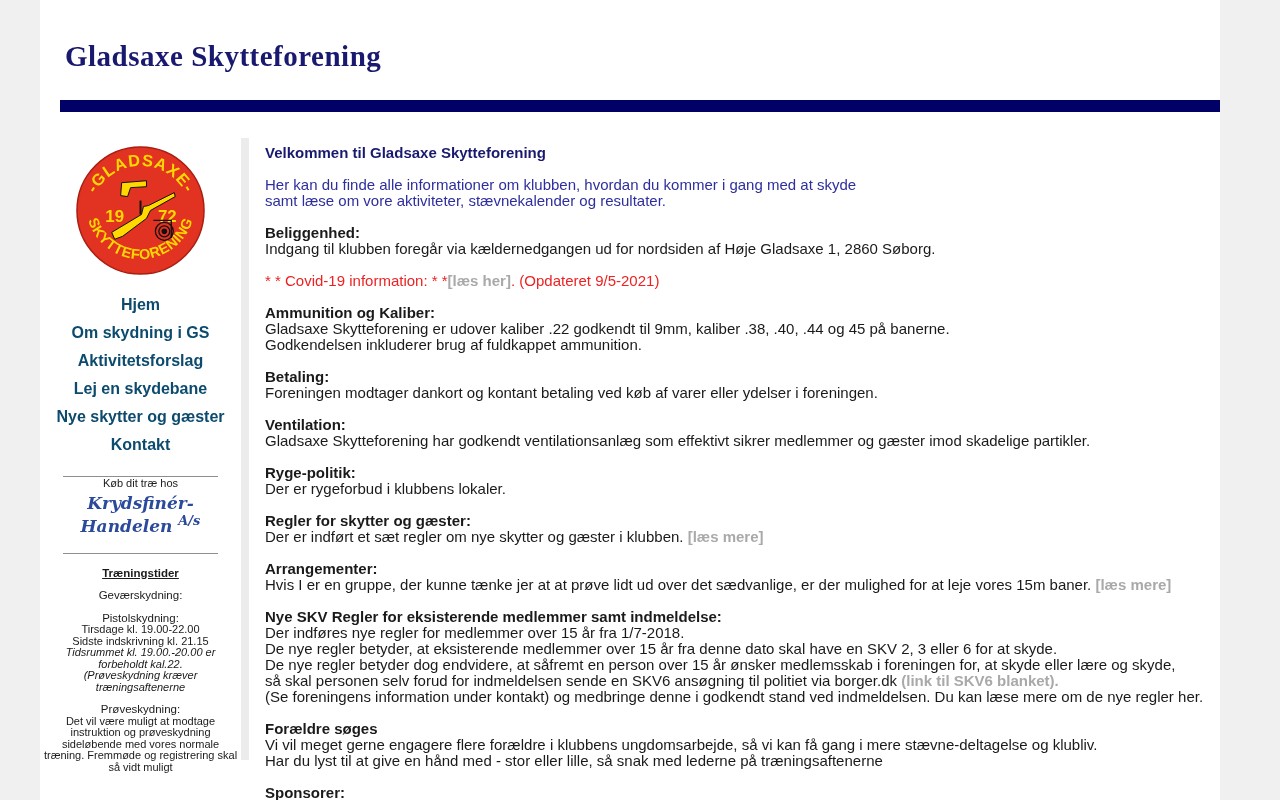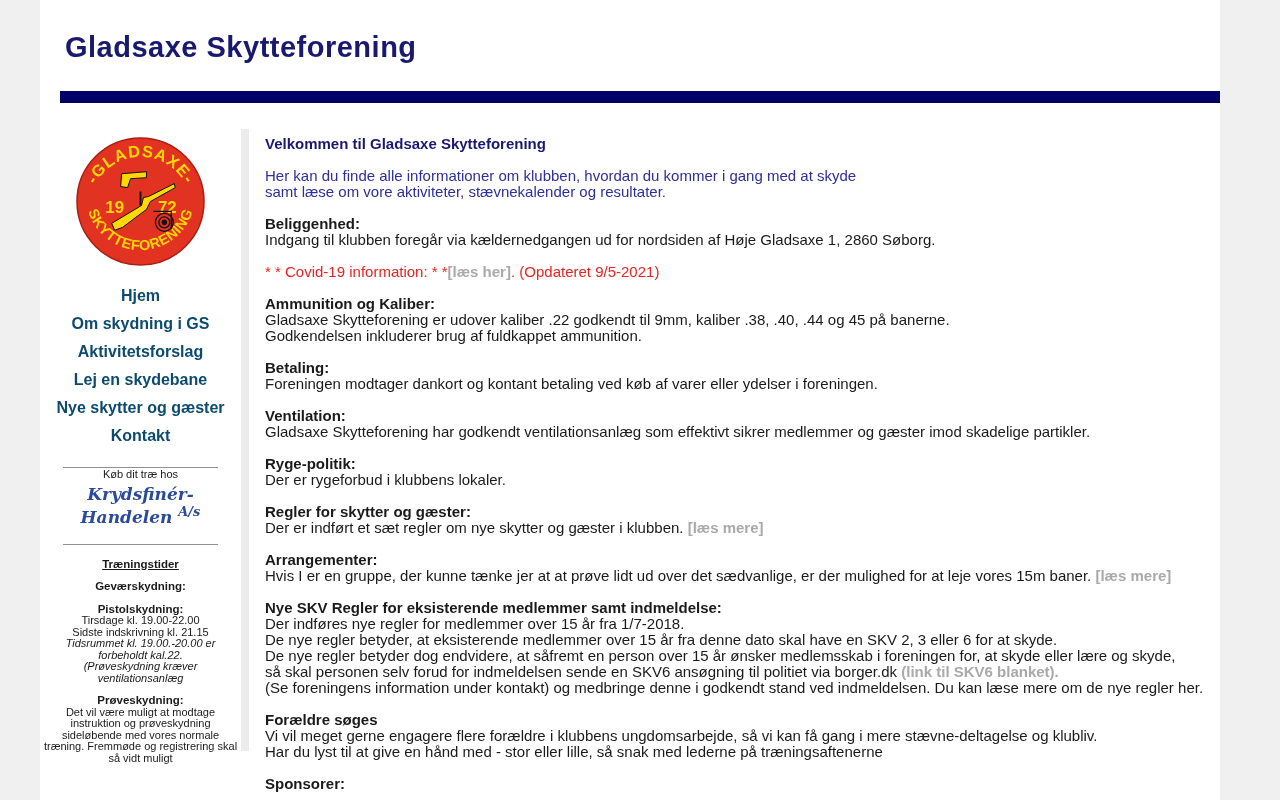--- a/index.html
+++ b/index.html
@@ -1,19 +1,19 @@
 <!DOCTYPE html>
 <html><head>
 <meta charset="utf-8">
 <style>
   * { margin:0; padding:0; box-sizing:border-box; }
   html,body { width:1280px; height:800px; overflow:hidden; }
   body { background:#f0f0f0; font-family:"Liberation Sans", sans-serif; color:#1a1a1a; }
   .page { position:relative; margin-left:40px; width:1180px; height:800px; background:#ffffff; }
-  .header { padding:31px 0 0 25px; }
+  .header { padding:40px 0 0 25px;font-family:Liberation Serif, serif; }
   .site-title { font-size:29px; font-weight:bold; color:#191970; letter-spacing:0.5px; }
   .title-bar { margin:27px 0 0 20px; width:1160px; height:12px; background:#000066; }
   .content-row { display:flex; margin-top:26px; align-items:stretch; height:622px; }
   .sidebar { width:201px; text-align:center; flex:none; }
   .v-divider { width:8px; background:#ececec; flex:none; }
   .main { flex:1; padding:7px 10px 0 16px; font-size:15px; line-height:16px; }
 
   .logo-wrap { margin-top:7px; }
   .logo-wrap svg { width:131px; height:131px; }
 
@@ -22,21 +22,21 @@
 
   .hr-line { border:none; border-top:1px solid #8f8f8f; width:155px; margin:17px auto 0 auto; }
   .sponsor { cursor:pointer; }
   .sponsor-lead { font-size:11px; color:#1a1a1a; }
   .sponsor-name { margin-top:4px; font-family:"DejaVu Serif", serif; font-style:italic; font-weight:bold; font-size:17px; color:#2b4a9c; }
   .sponsor-name sup { font-size:13px; }
 
   .training { margin-top:14px; font-size:11px; line-height:11.5px; color:#1a1a1a; }
   .training-title { font-weight:bold; text-decoration:underline; font-size:11.5px; }
   .train-sec { margin-top:11px; padding:0 3px; }
-  .train-head { font-weight:bold; font-size:11.5px; }
+  .train-head { font-weight:normal; font-size:11.5px; }
   .it { font-style:italic; }
 
   .para { margin-bottom:16px; }
   .seg-bold { font-weight:bold; }
   .seg-navy { color:#2e2e9e; }
   .seg-navybold { color:#191970; font-weight:bold; }
   .seg-red { color:#ee2222; }
   .seg-graylink { color:#a9a9a9; font-weight:bold; cursor:pointer; }
 </style>
 </head>
@@ -104,21 +104,21 @@
       <hr class="hr-line">
 
       <div class="training">
         <div class="training-title">Træningstider</div>
         <div>
             <div class="train-sec">
               <div class="train-head">Geværskydning:</div>
             </div>
             <div class="train-sec">
               <div class="train-head">Pistolskydning:</div>
-              <div><span>Tirsdage kl. 19.00-22.00</span><br><span>Sidste indskrivning kl. 21.15</span> <span class="it">Tidsrummet kl. 19.00.-20.00 er forbeholdt kal.22.</span><br><span class="it">(Prøveskydning kræver ventilationsanlæg</span> </div>
+              <div><span>Tirsdage kl. 19.00-22.00</span><br><span>Sidste indskrivning kl. 21.15</span> <span class="it">Tidsrummet kl. 19.00.-20.00 er forbeholdt kal.22.</span><br><span class="it">(Prøveskydning kræver træningsaftenerne</span> </div>
             </div>
             <div class="train-sec">
               <div class="train-head">Prøveskydning:</div>
               <div><span>Det vil være muligt at modtage instruktion og prøveskydning sideløbende med vores normale træning. Fremmøde og registrering skal så vidt muligt</span> </div>
             </div>
           </div>
       </div>
     </div>
 
     <div class="v-divider"></div>

